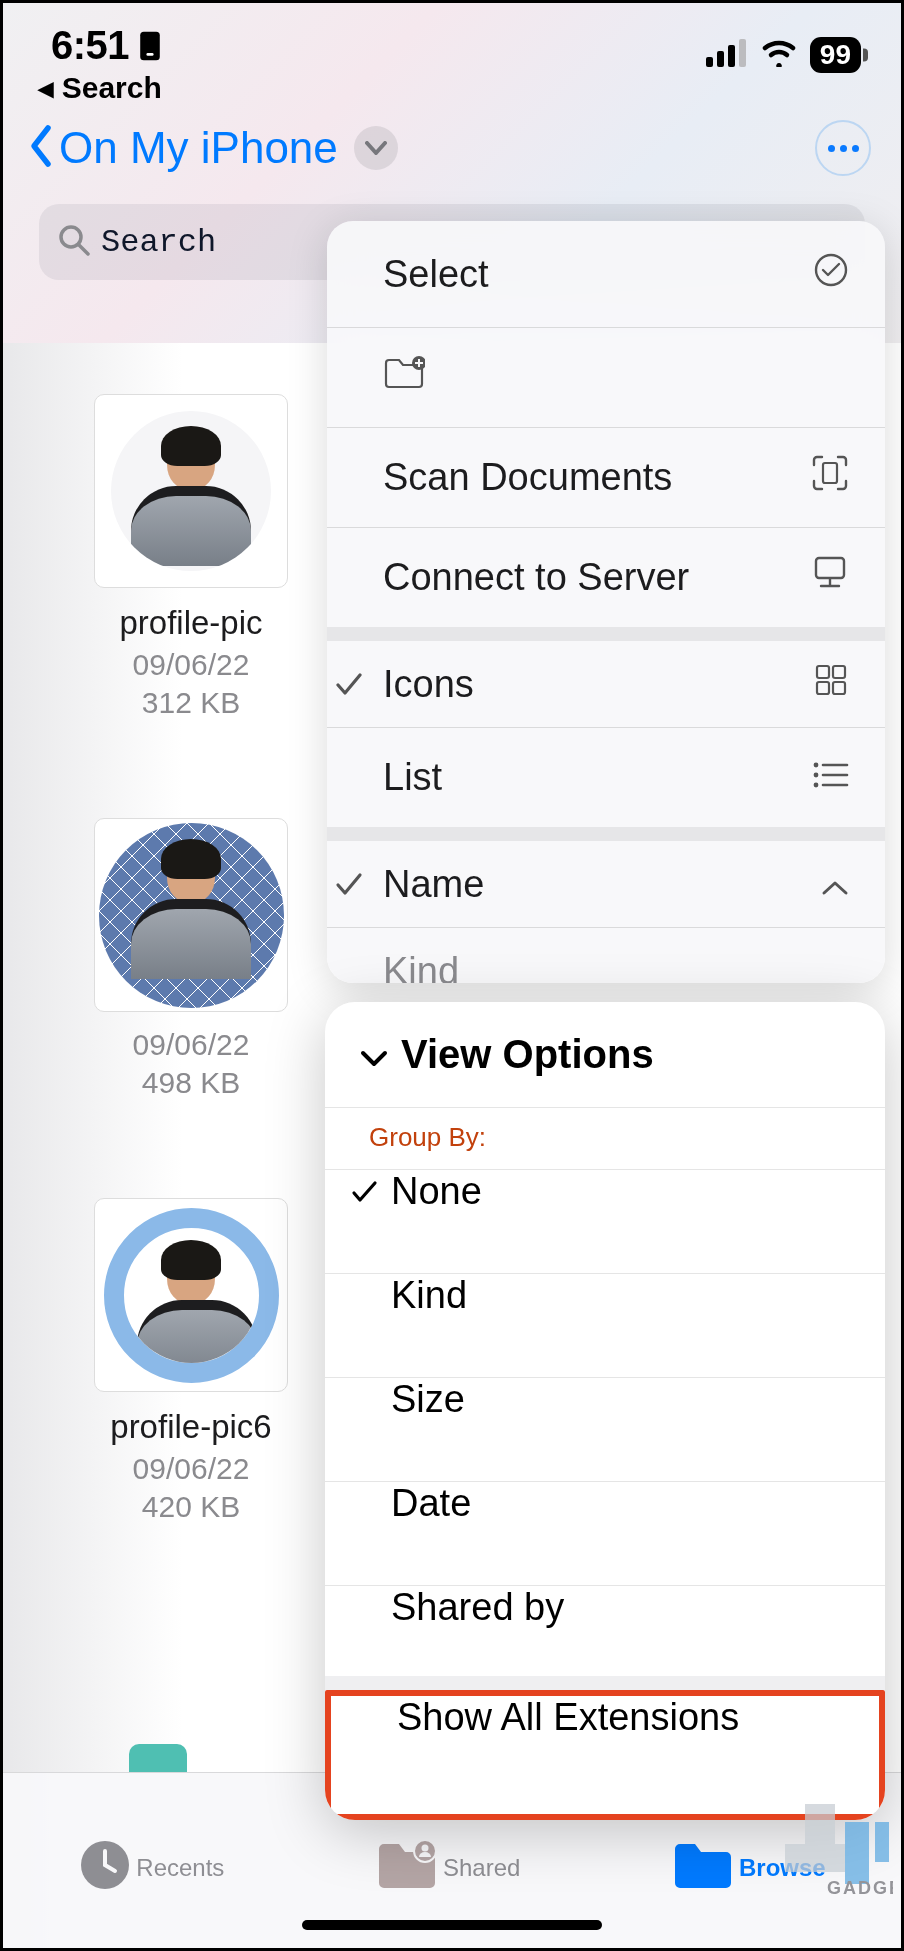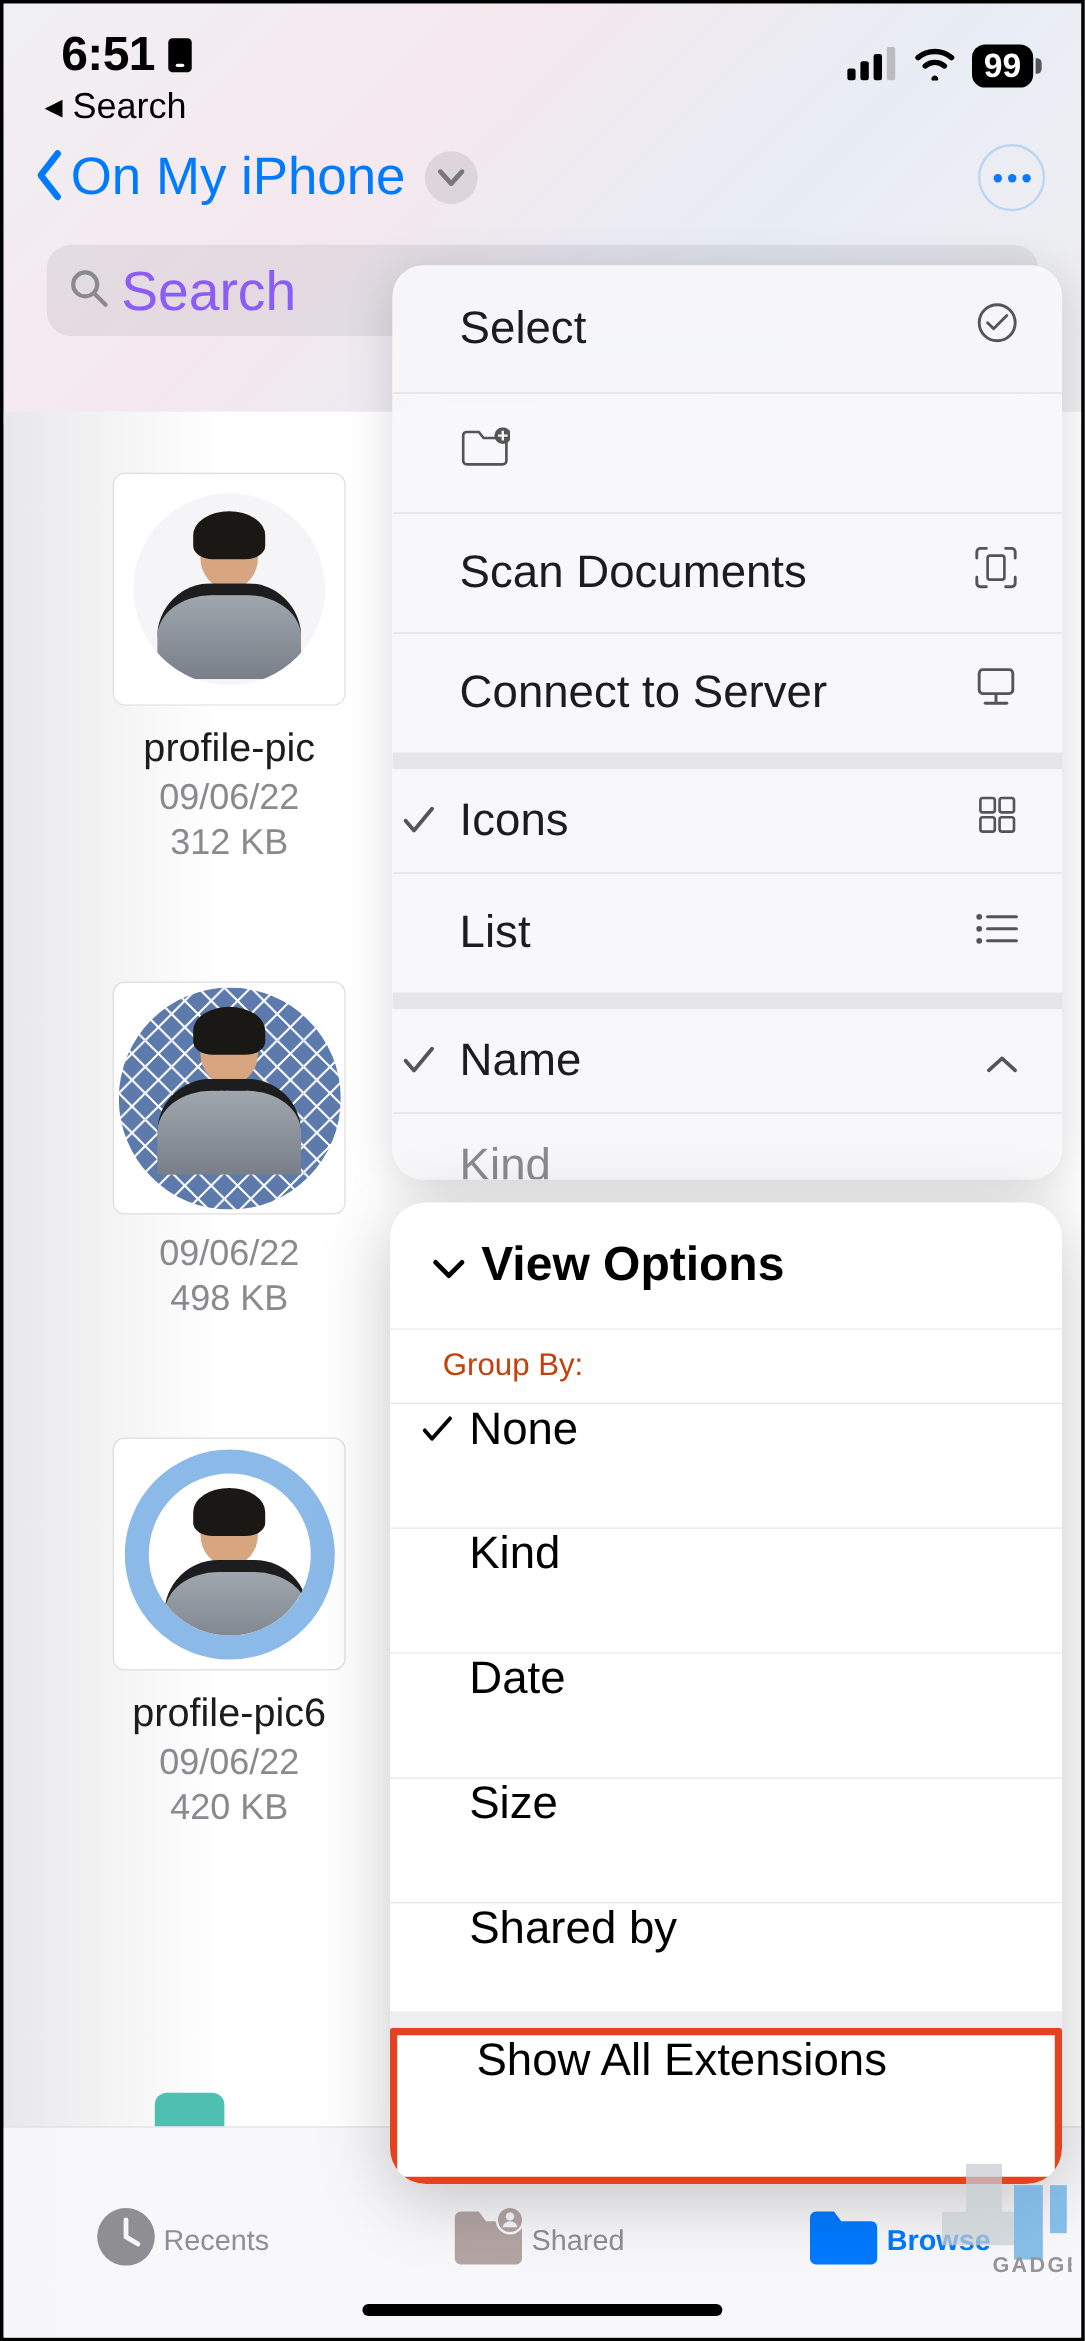--- a/index.html
+++ b/index.html
@@ -44,23 +44,24 @@
   font-size: 40px;
   font-weight: 600;
   letter-spacing: -0.5px;
   display: flex;
   align-items: center;
   gap: 8px;
 }
 .sim-icon svg { display: block; }
 .status-back {
   font-size: 30px;
-  font-weight: 400;
+  font-weight: 700;
   margin-top: 2px;
   margin-left: -14px;
+  text-align: center;
 }
 .status-right {
   display: flex;
   align-items: center;
   gap: 12px;
   margin-top: 14px;
 }
 .battery-pill {
   background: #000;
   color: #fff;
@@ -129,22 +130,23 @@
   margin: 8px 36px 24px 36px;
   height: 76px;
   background: rgba(118,118,128,0.12);
   border-radius: 20px;
   display: flex;
   align-items: center;
   padding: 0 18px;
   gap: 10px;
 }
 .search-placeholder {
-  color: #8b5cf6;
-  font-size: 46px;
+  color: #0f172a;
+  font-size: 32px;
+  font-family: Liberation Mono, monospace;
 }
 .files {
   position: relative;
   z-index: 1;
   padding: 90px 0 0 78px;
   display: flex;
   flex-direction: column;
   gap: 98px;
 }
 .file-item { width: 220px; text-align: center; }
@@ -542,25 +544,25 @@
             <path d="M3 13 l6 7 l15 -17" stroke="#000" stroke-width="3.2" fill="none" stroke-linecap="round" stroke-linejoin="round"></path>
           </svg></span>
       <span>None</span>
     </div>
     <div class="m2-row">
         <span class="check"></span>
         <span>Kind</span>
       </div>
     <div class="m2-row">
         <span class="check"></span>
-        <span>Date</span>
+        <span>Size</span>
       </div>
     <div class="m2-row">
         <span class="check"></span>
-        <span>Size</span>
+        <span>Date</span>
       </div>
     <div class="m2-row" style="border-bottom:14px solid #efeff1;">
         <span class="check"></span>
         <span>Shared by</span>
       </div>
     <div class="m2-row highlight" style="border-bottom:6px solid #e5431f;">
         <span class="check"></span>
         <span>Show All Extensions</span>
       </div>
   </div>

